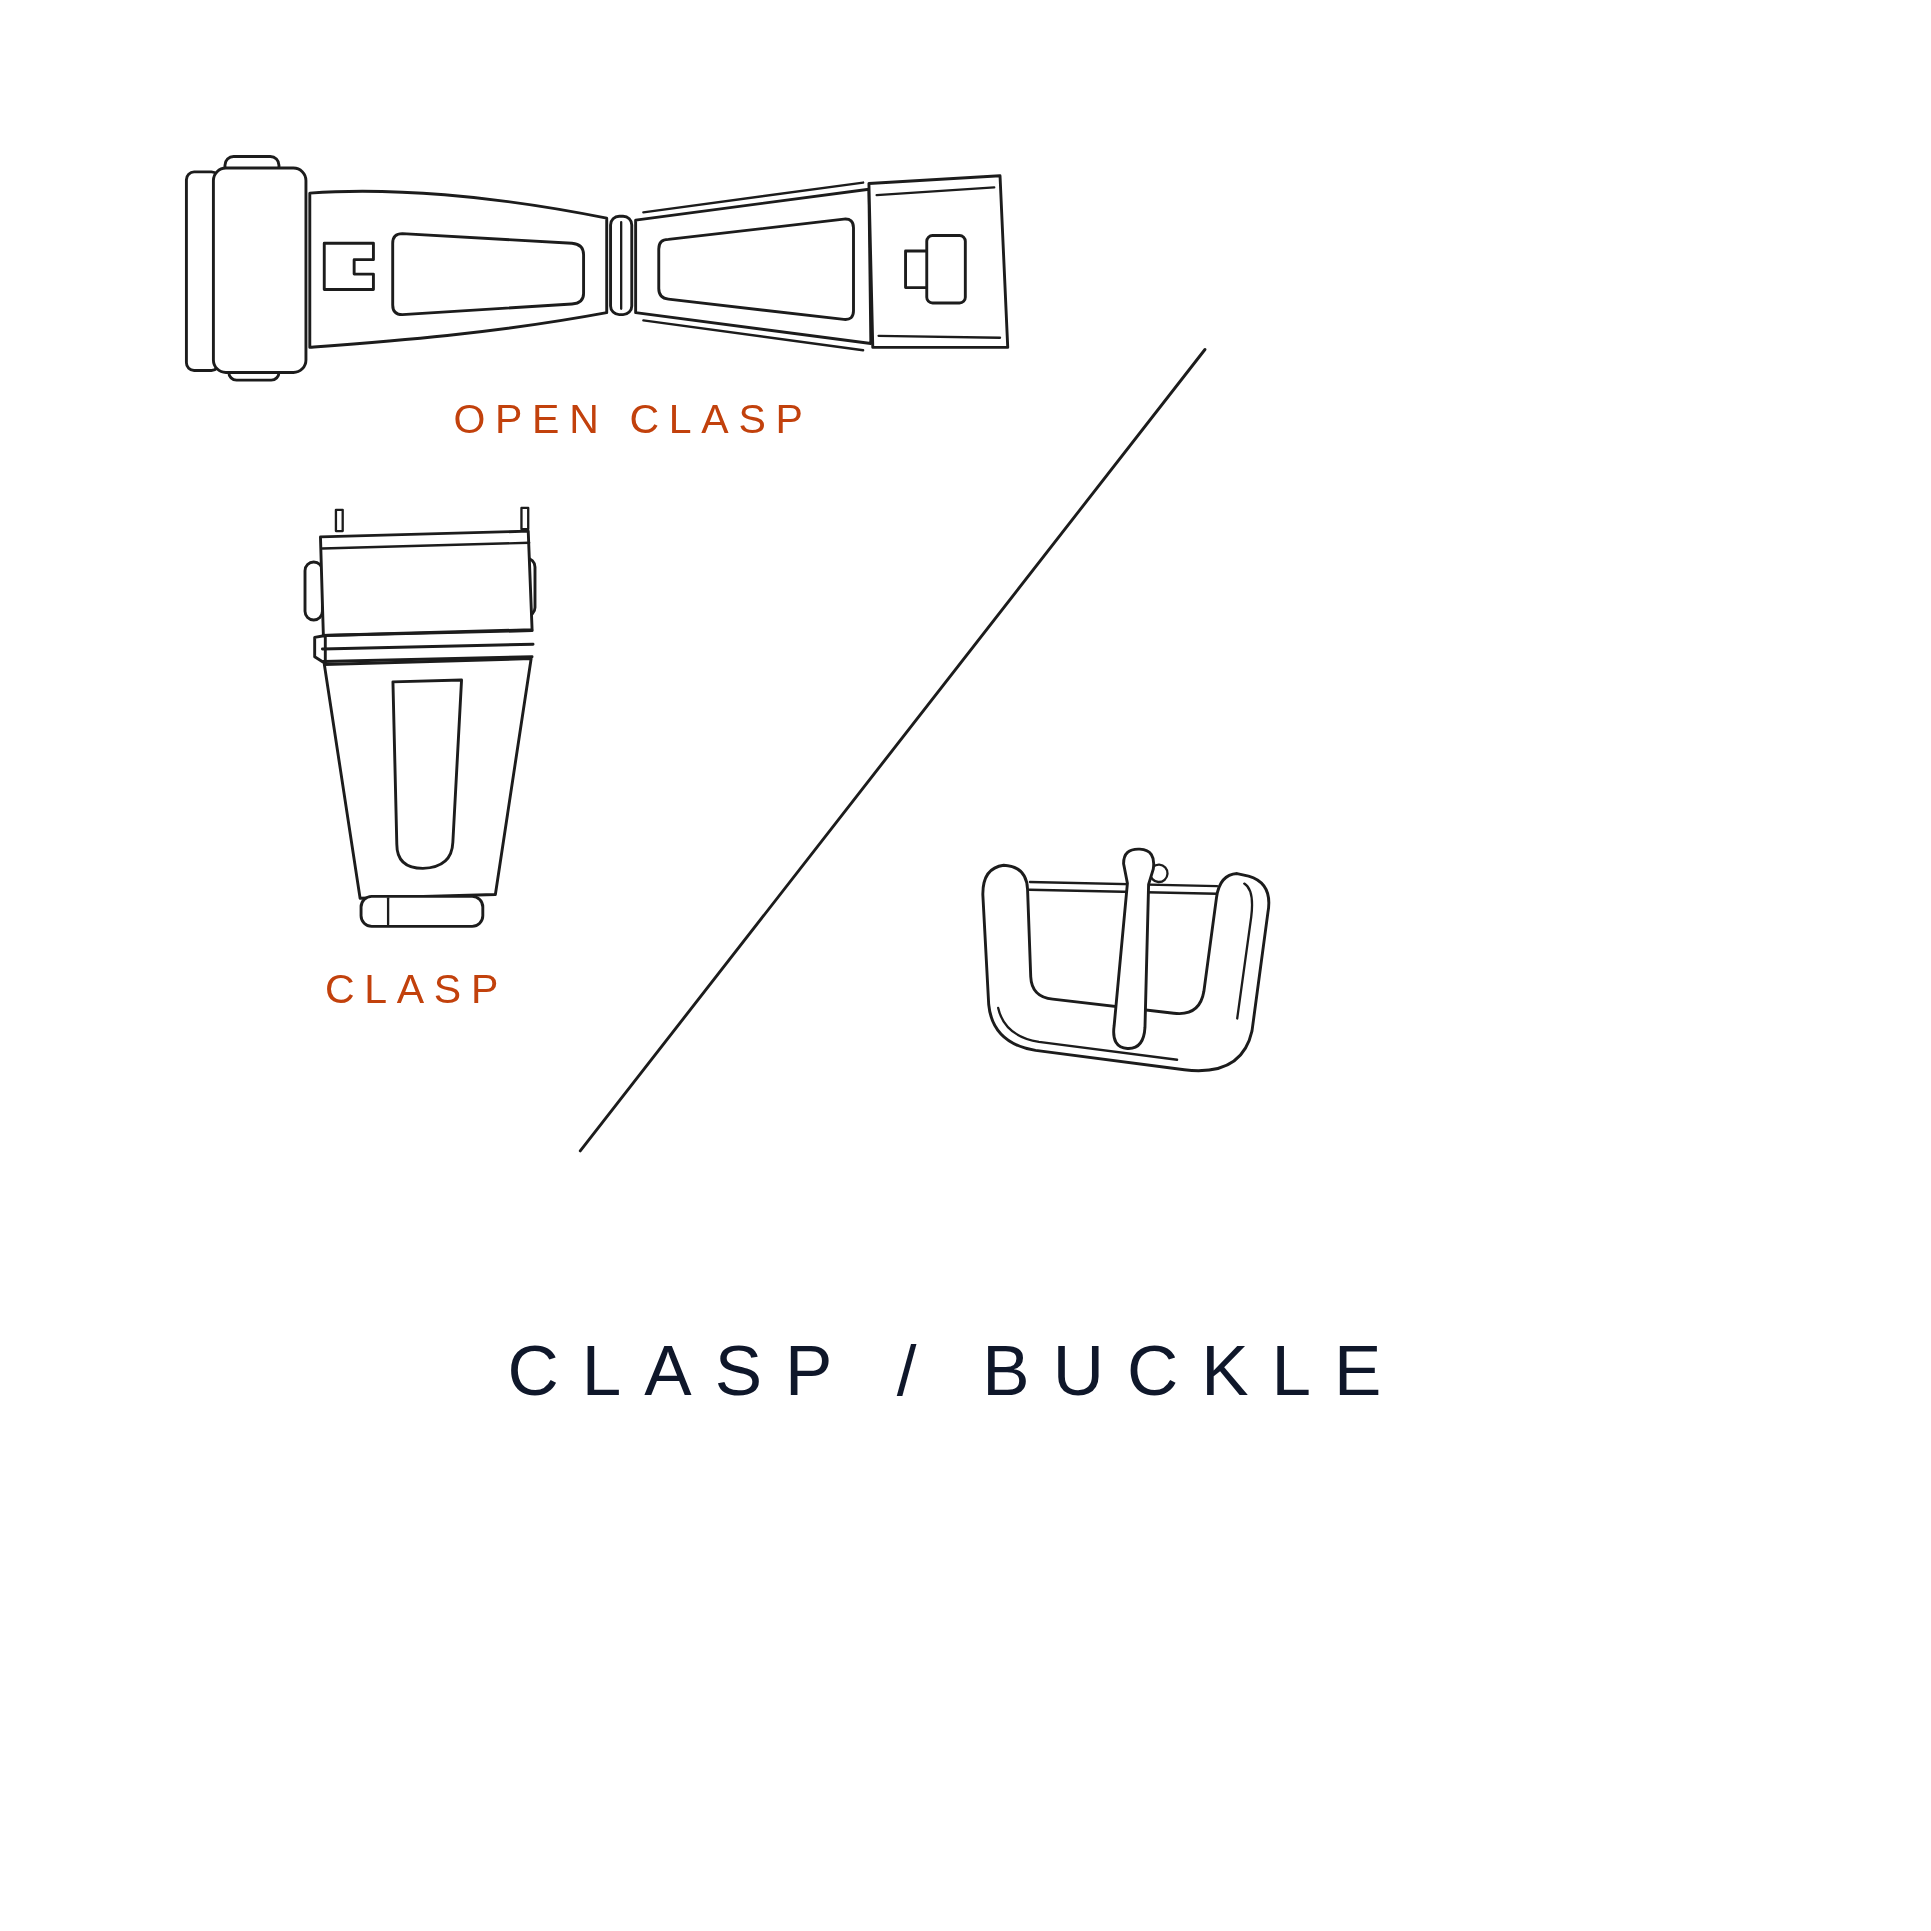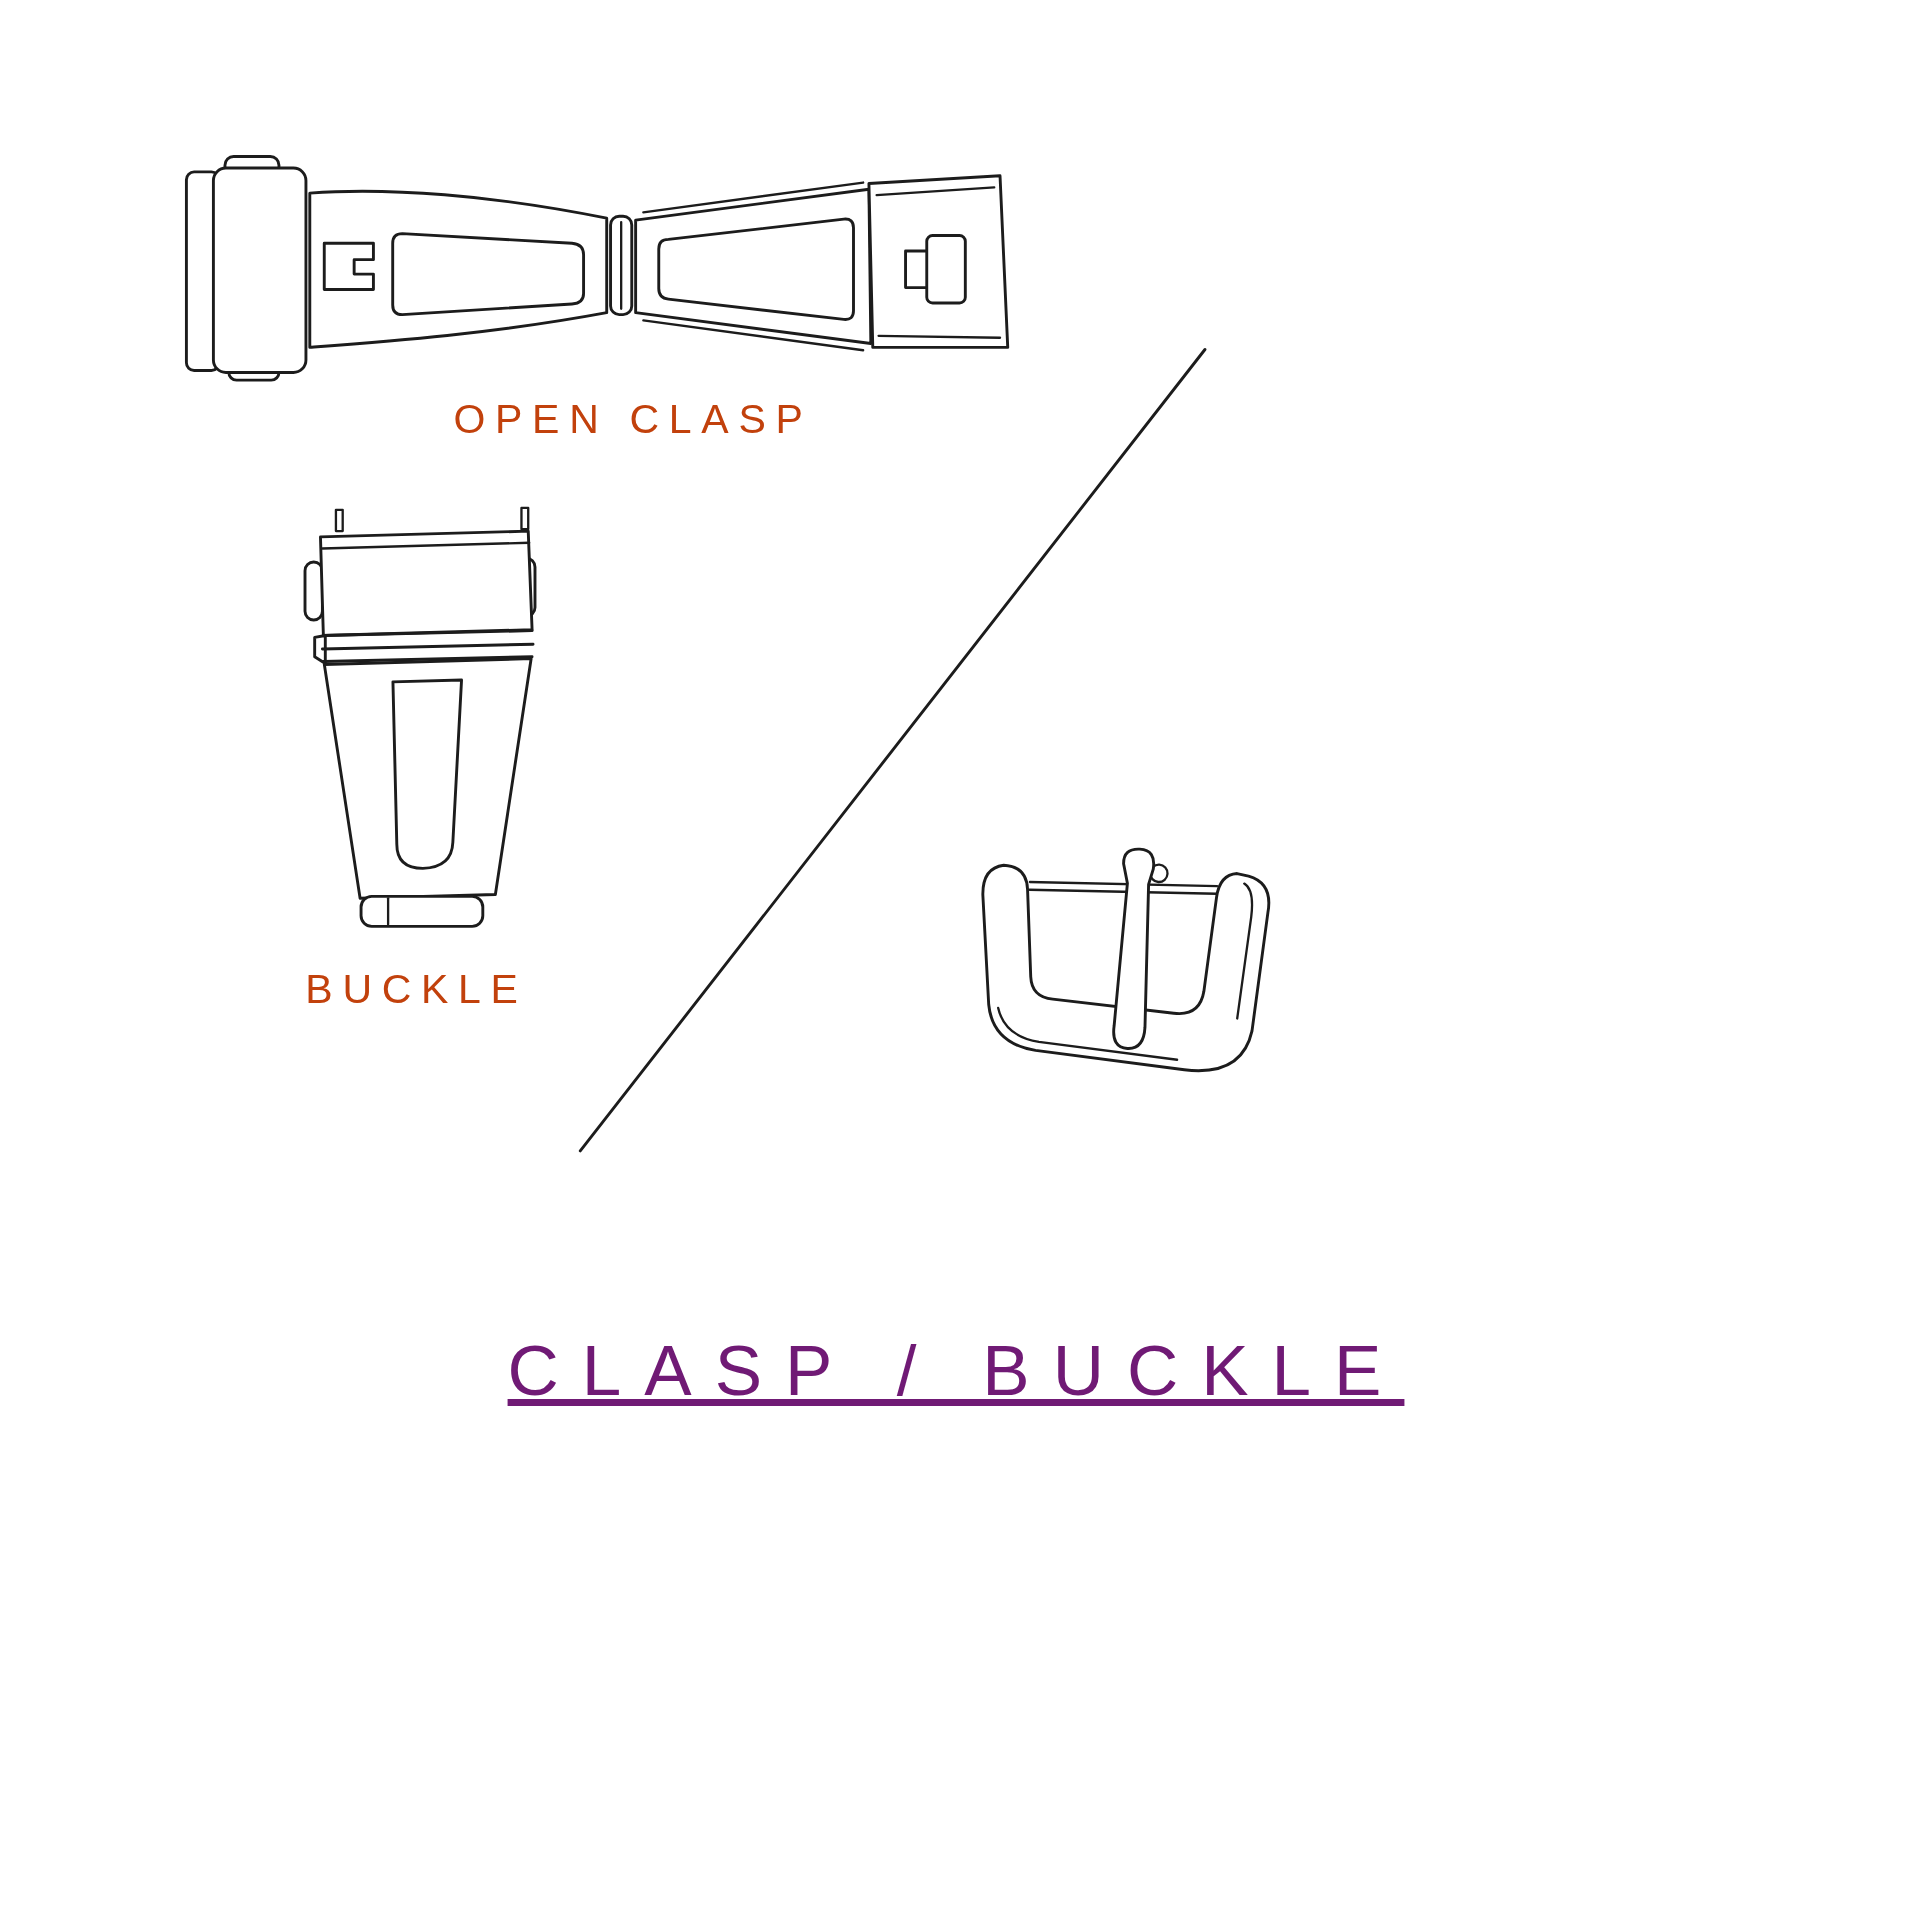--- a/index.html
+++ b/index.html
@@ -58,26 +58,25 @@
     left: 127px;
     top: 966px;
     width: 579px;
   }
   #diagram-title {
     position: absolute;
     left: 0;
     top: 1330px;
     width: 1912px;
     text-align: center;
-    color: #701a75;
+    color: #0f172a;
     font-size: 71px;
     letter-spacing: 23px;
     font-weight: 500;
     white-space: nowrap;
-    text-decoration: underline;
   }
   #divider-svg {
     position: absolute;
     left: 0;
     top: 0;
     width: 1931px;
     height: 1931px;
     pointer-events: none;
   }
 </style>
@@ -139,21 +138,21 @@
 
       <path class="line-art" d="M26,164 L240,158 L203,402 L63,406 Z"></path>
 
       <path class="line-only" d="M97,182 L168,180 L159,348 Q158,374 128,375 Q101,375 101,350 Z"></path>
 
       <rect class="line-art" x="64" y="404" width="126" height="31" rx="11"></rect>
       <line class="line-only thin" x1="92" y1="406" x2="92" y2="433"></line>
     </svg>
   </div>
 
-  <div class="caption" id="caption-closed">BUCKLE</div>
+  <div class="caption" id="caption-closed">CLASP</div>
 
   <svg id="divider-svg" viewBox="0 0 2000 2000" width="1931" height="1931">
     <line x1="1248" y1="362" x2="601" y2="1192" stroke="#1c1c1c" stroke-width="3" stroke-linecap="round"></line>
   </svg>
 
   <div class="illo" style="left:958px; top:823px; width:328px; height:290px;">
     <svg viewBox="0 0 340 300">
       <g transform="rotate(3 170 150)">
 
         <path class="line-art" d="M42,50 Q20,54 22,82 L34,195 Q40,235 85,240 L240,252 Q300,256 308,208 L318,85 Q322,54 296,48 L284,46 Q266,48 264,72 L256,170 Q253,196 226,194 L100,186 Q78,185 76,164 L68,74 Q66,50 42,50 Z"></path>

